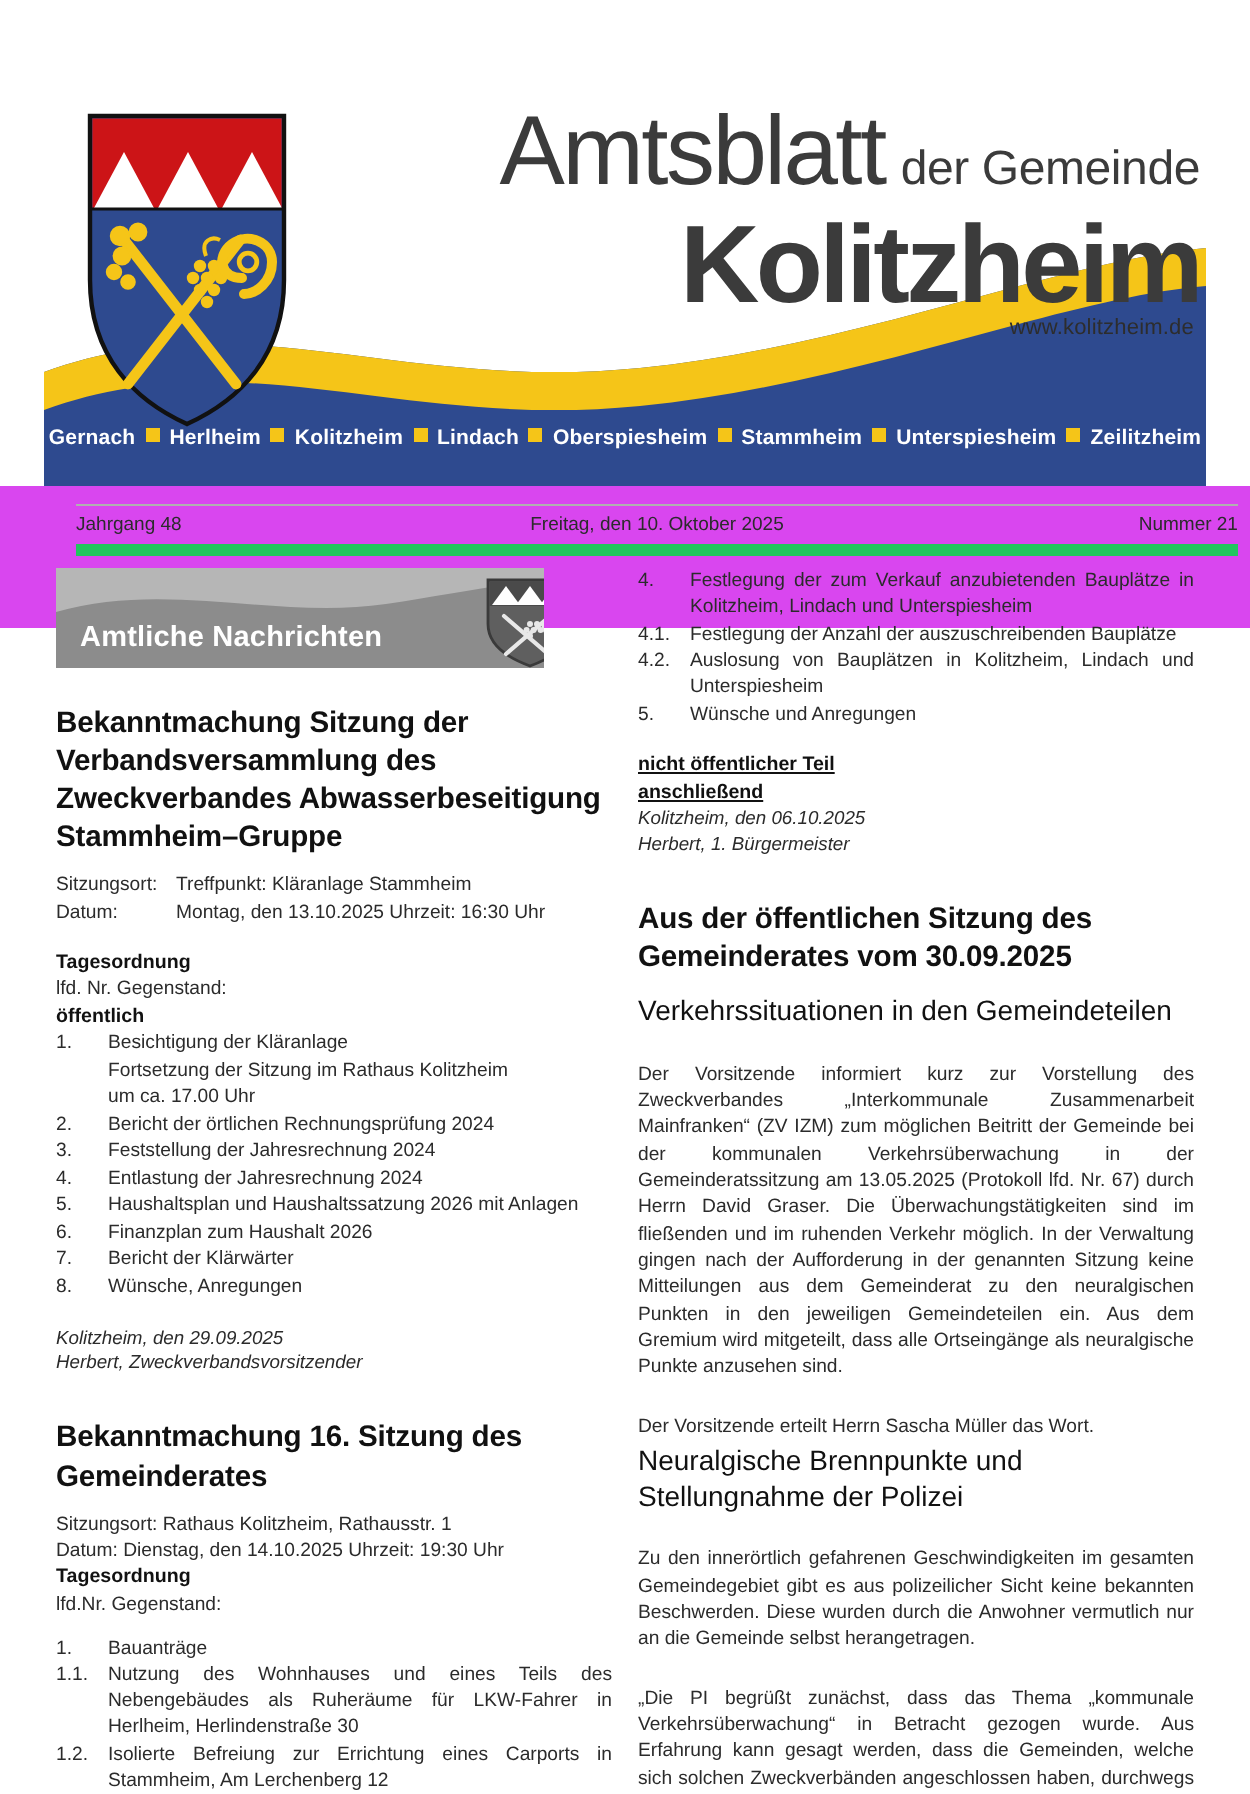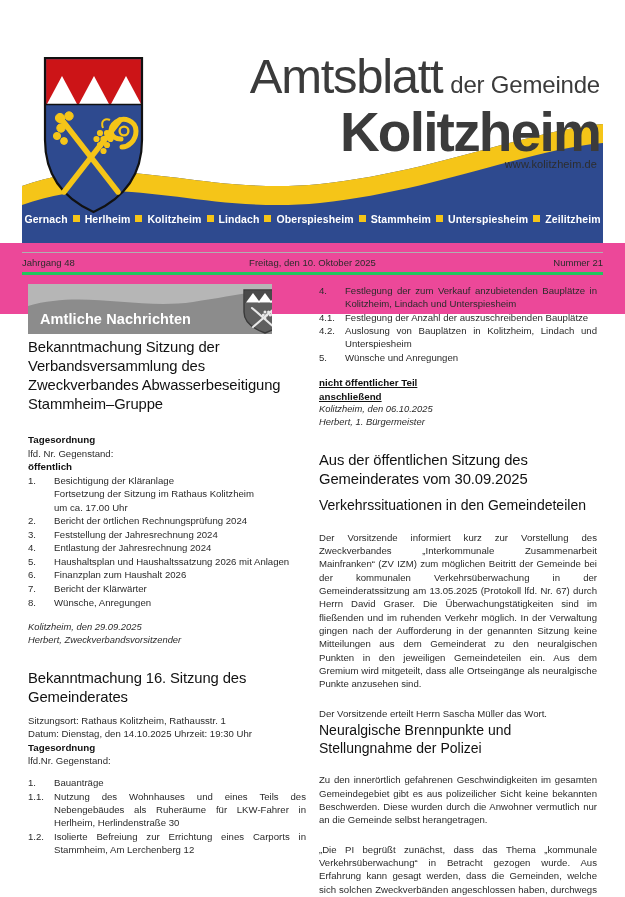--- a/index.html
+++ b/index.html
@@ -16,21 +16,21 @@
     overflow: hidden;
     position: relative;
   }
 
   
   .masthead {
     position: relative;
     width: 625px;
     height: 314px;
     overflow: hidden;
-    background: #ec4899;
+    background: #d946ef;
   }
   .masthead-svg {
     position: absolute;
     left: 0;
     top: 0;
   }
   .mast-title-wrap {
     position: absolute;
     left: 0;
     top: 52px;
@@ -95,25 +95,25 @@
     width: 7px;
     height: 7px;
     background: #f5c518;
     margin: 0 5px 0 5px;
     vertical-align: 1px;
   }
 
   
   .issue-bar {
     position: absolute;
-    left: 22px;
+    left: 38px;
     top: 252px;
     width: 581px;
     border-top: 1px solid #b0b0b0;
-    border-bottom: 3px solid #22c55e;
+    border-bottom: 6px solid #22c55e;
     height: 19px;
     display: flex;
     align-items: center;
     font-size: 9.5px;
     color: #2b2b2b;
   }
   .issue-left   { flex: 0 0 33%; text-align: left; }
   .issue-center { flex: 0 0 34%; text-align: center; }
   .issue-right  { flex: 0 0 33%; text-align: right; }
 
@@ -131,37 +131,37 @@
     width: 278px;
   }
   .col-left  { left: 28px; }
   .col-right { left: 319px; }
 
   
   .section-banner {
     position: relative;
     width: 244px;
     height: 50px;
-    margin-bottom: 4px;
+    margin-bottom: 19px;
     overflow: hidden;
   }
   .banner-label {
     position: absolute;
     left: 12px;
     top: 27px;
     font-size: 14.5px;
     font-weight: bold;
     color: #ffffff;
     letter-spacing: 0.1px;
   }
 
   
   h2.head-major {
     font-size: 14.8px;
-    font-weight: normal;
+    font-weight: bold;
     line-height: 1.29;
     margin: 0 0 7px 0;
     color: #111111;
     letter-spacing: -0.1px;
   }
   h3.head-sub {
     font-size: 14px;
     font-weight: normal;
     line-height: 1.3;
     margin: 0 0 2px 0;
@@ -350,20 +350,30 @@
               <circle cx="23" cy="30" r="1.5"></circle>
           </g>
           <circle cx="34" cy="25" r="4.2" fill="none" stroke="#e8e8e8" stroke-width="2"></circle>
         </g>
       </svg>
       <div class="banner-label">Amtliche Nachrichten</div>
     </div>
 
     <h2 class="head-major">Bekanntmachung Sitzung der Verbandsversammlung des Zweckverbandes Abwasserbeseitigung Stammheim–Gruppe</h2>
 
+    <div class="meta-table">
+      <div class="mt-row">
+        <div class="mt-k">Sitzungsort:</div>
+        <div class="mt-v">Treffpunkt: Kläranlage Stammheim</div>
+      </div>
+      <div class="mt-row">
+        <div class="mt-k">Datum:</div>
+        <div class="mt-v">Montag, den 13.10.2025 Uhrzeit: 16:30 Uhr</div>
+      </div>
+    </div>
 
     <div class="sp-12"></div>
 
     <div class="label-bold">Tagesordnung</div>
     <div class="label-plain">lfd. Nr. Gegenstand:</div>
     <div class="label-bold">öffentlich</div>
 
     <div class="agenda">
       <div class="agenda-item">
         <span class="agenda-num">1.</span>

